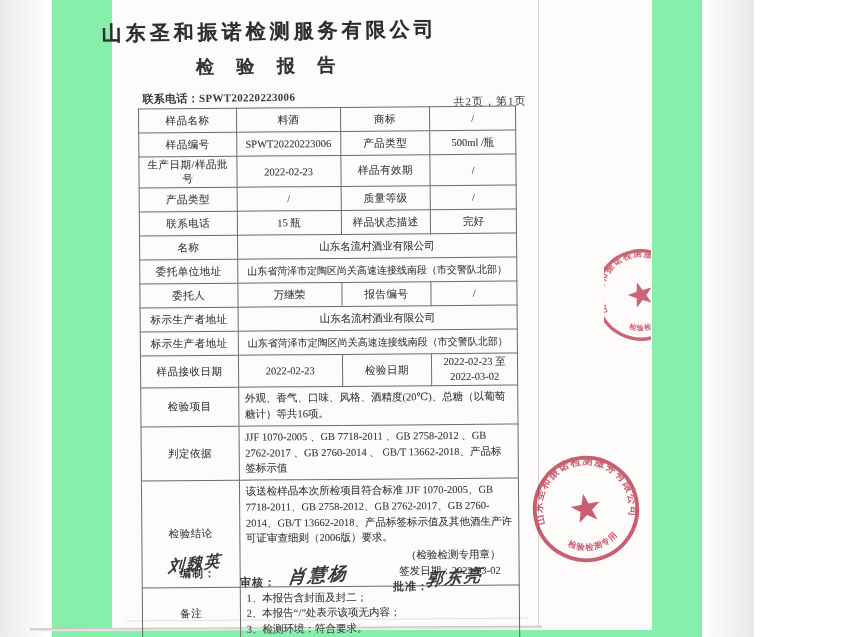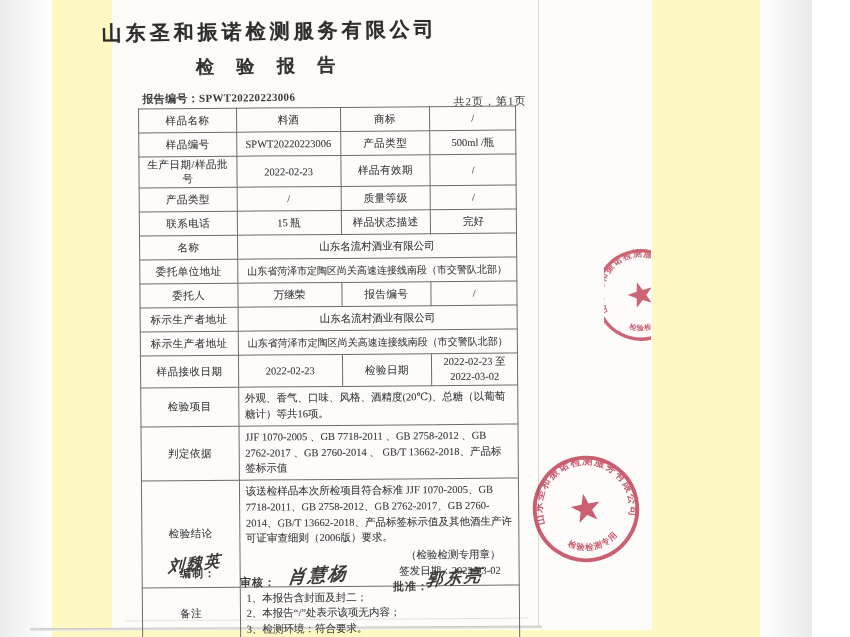--- a/index.html
+++ b/index.html
@@ -1,18 +1,18 @@
 <!DOCTYPE html>
 <html><head>
 <meta charset="utf-8">
 <style>
   * { margin:0; padding:0; box-sizing:border-box; }
   html,body { width:850px; height:637px; overflow:hidden; background:#ffffff;
               font-family:"Liberation Serif","DejaVu Serif",serif; }
-  #stage { position:relative; width:812px; height:637px; background:#fef9c3; }
+  #stage { position:relative; width:754px; height:637px; background:#86efac; }
 
   .edge-strip { position:absolute; top:0; height:637px; pointer-events:none; }
   #strip-left  { left:0; width:52px; background:linear-gradient(to right,#ebebeb,#ffffff); }
   #strip-right { right:0; width:52px; background:linear-gradient(to left,#e9e9e9,#ffffff); }
 
   #paper { position:absolute; left:112px; top:0; width:540px; height:630px;
            background:#fdfcfb; }
   #paper-right-edge { position:absolute; left:538px; top:0; width:1px; height:628px; background:#dad8d4; }
   .paper-shadow { position:absolute; background:#ccc9c4; }
   #shadow-a { left:126px; top:619px; width:402px; height:1px; background:#e3e1dc; transform:rotate(-0.4deg); }
@@ -69,21 +69,21 @@
 
   <div id="paper"></div>
   <div id="paper-right-edge"></div>
   <div id="shadow-a" class="paper-shadow"></div>
   <div id="shadow-b" class="paper-shadow"></div>
 
   <div id="headerBlock">
     <div id="company-title">山东圣和振诺检测服务有限公司</div>
     <div id="doc-title">检 验 报 告</div>
     <div id="meta-row">
-      <span id="report-no"><span>报告编号：</span><span>SPWT20220223006</span></span>
+      <span id="report-no"><span>联系电话：</span><span>SPWT20220223006</span></span>
       <span id="pages">共2页，第1页</span>
     </div>
   </div>
 
   <table id="report-table">
     <tbody>
         <tr style="height:24px;">
       <td class="lbl c0">样品名称</td>
       <td class="c1">料酒</td>
       <td class="lbl c2">商标</td>

